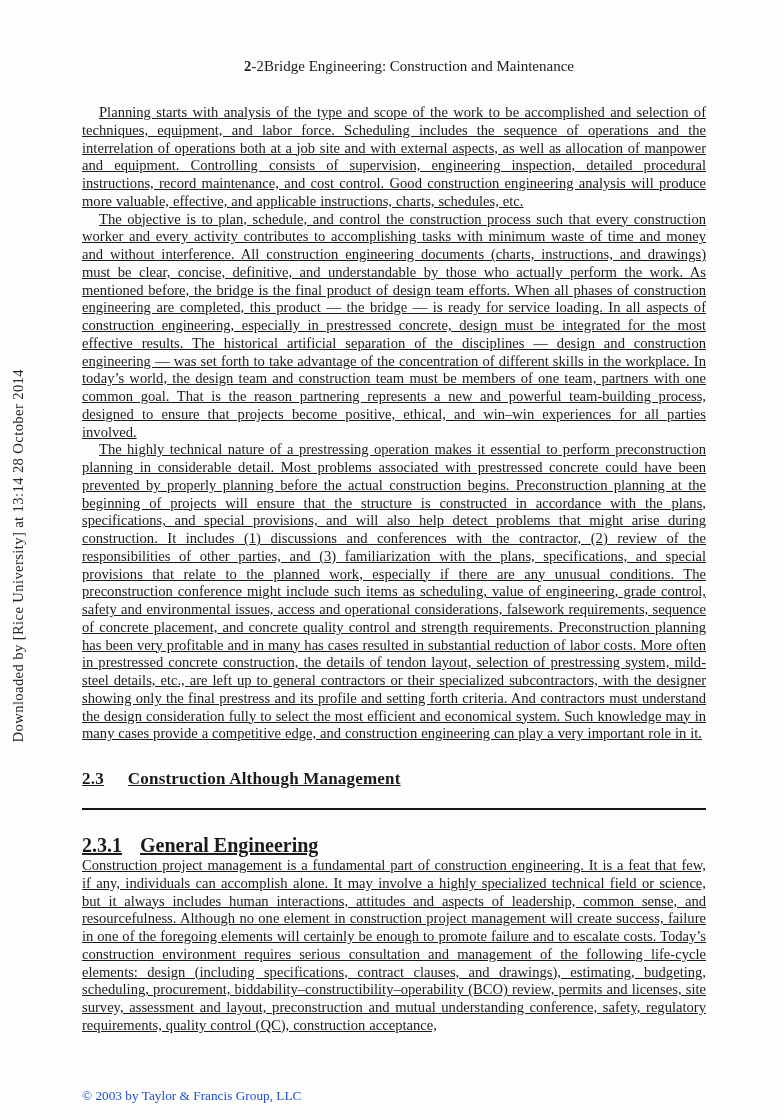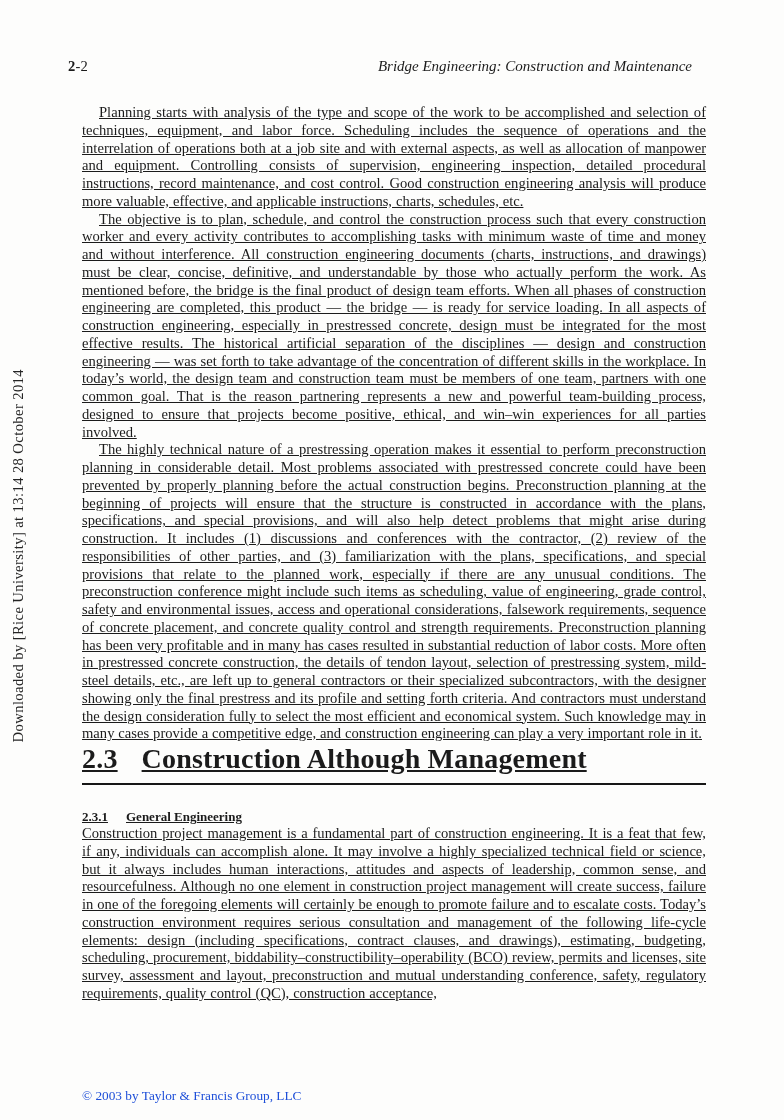--- a/index.html
+++ b/index.html
@@ -8,53 +8,54 @@
     width:784px;
     height:1120px;
     margin:0 auto;
     background:#fdfdfc;
     font-family:"Liberation Serif","DejaVu Serif",serif;
     color:#1b1b1b;
     overflow:hidden;
   }
   .running-header {
     position:absolute;
-    top:58px; left:68px; width:624px;
-    display:flex; justify-content:space-between; align-items:baseline;
+    top:58px; left:97px; width:624px;
+    display:flex; justify-content:center; align-items:baseline;
     font-size:14.6px;
   }
   .page-label { letter-spacing:0.2px; }
   .page-label .chap { font-weight:bold; }
-  .running-title { font-style:italic; font-size:15px; }
+  .running-title { font-size:15px; }
   .content {
     position:absolute;
     top:104px; left:82px; width:624px;text-decoration:underline;
   }
   p.body-para {
     margin:0;
     text-align:justify;
     text-indent:17px;
     font-size:14.6px;
     line-height:17.75px;
     word-spacing:0.3px;
   }
   p.no-indent { text-indent:0; }
   .section-heading {
-    padding-bottom:8px;
+    margin-top:26px;
+    padding-bottom:19px;
     border-bottom:2px solid #161616;
     font-weight:bold;
-    font-size:28px;
+    font-size:17px;
     letter-spacing:0.2px;
     display:flex;
   }
   .section-heading .sec-num { margin-right:24px; }
   .subsection-heading {
     margin-top:24px;
     font-weight:bold;
-    font-size:13px;
+    font-size:20px;
     display:flex;
   }
   .subsection-heading .sub-num { margin-right:18px; }
   .watermark-strip {
     position:absolute;
     left:5px; top:330px;
     width:26px; height:452px;
     display:flex; align-items:center; justify-content:center;
   }
   .watermark-text {

